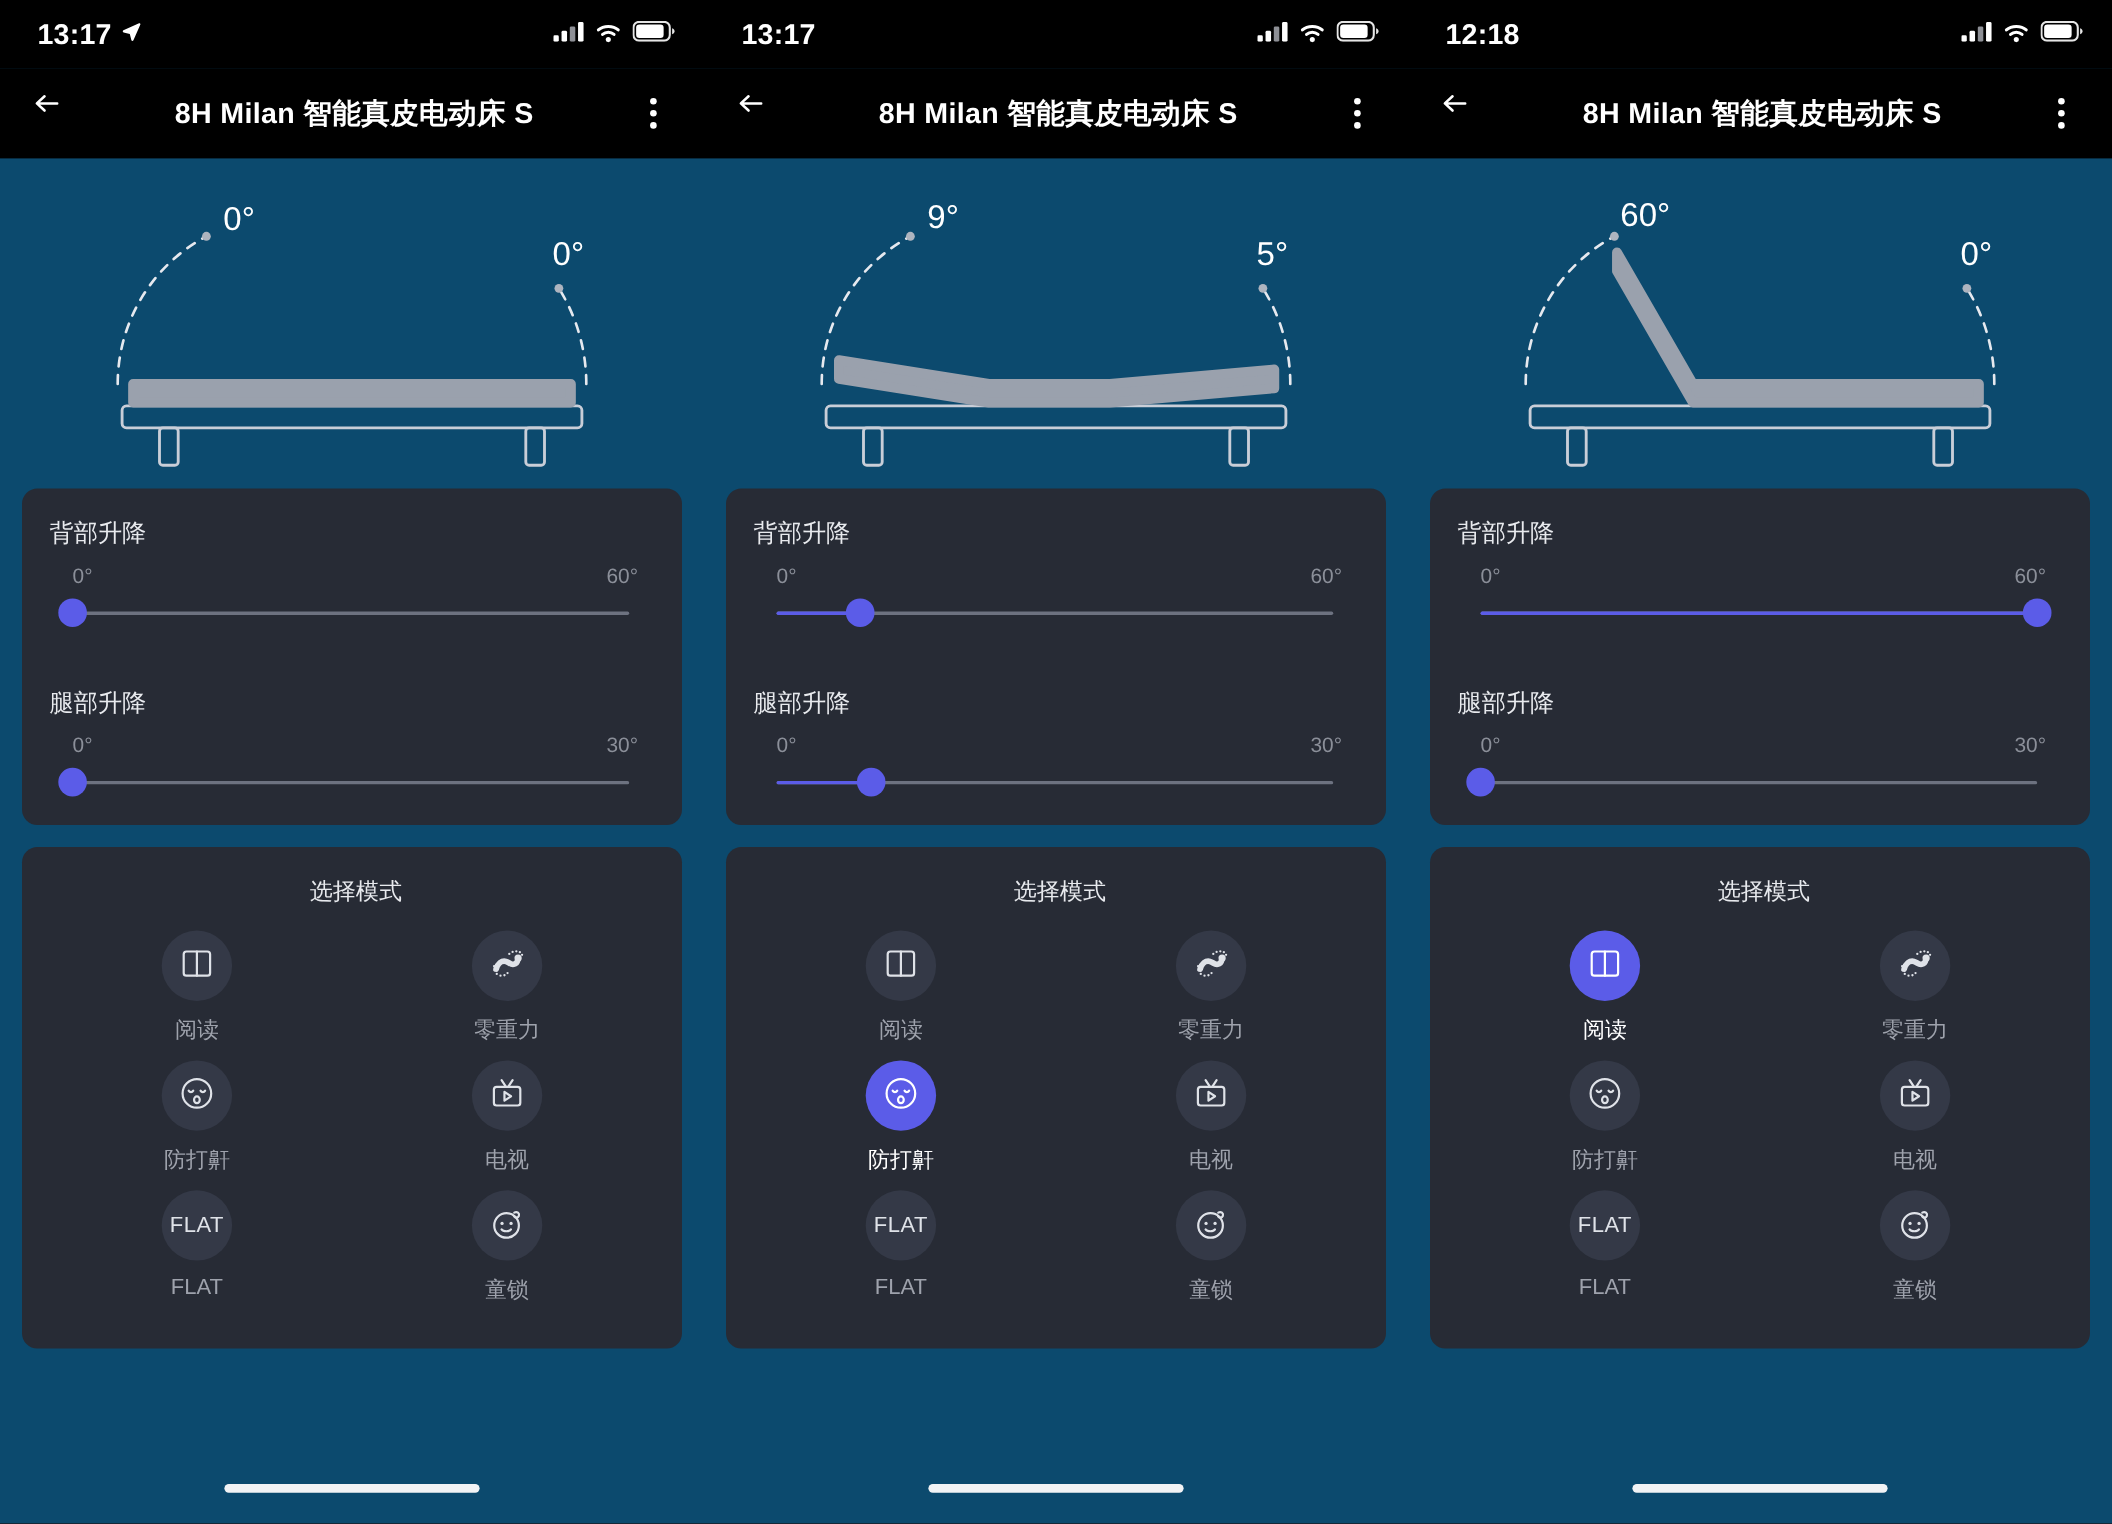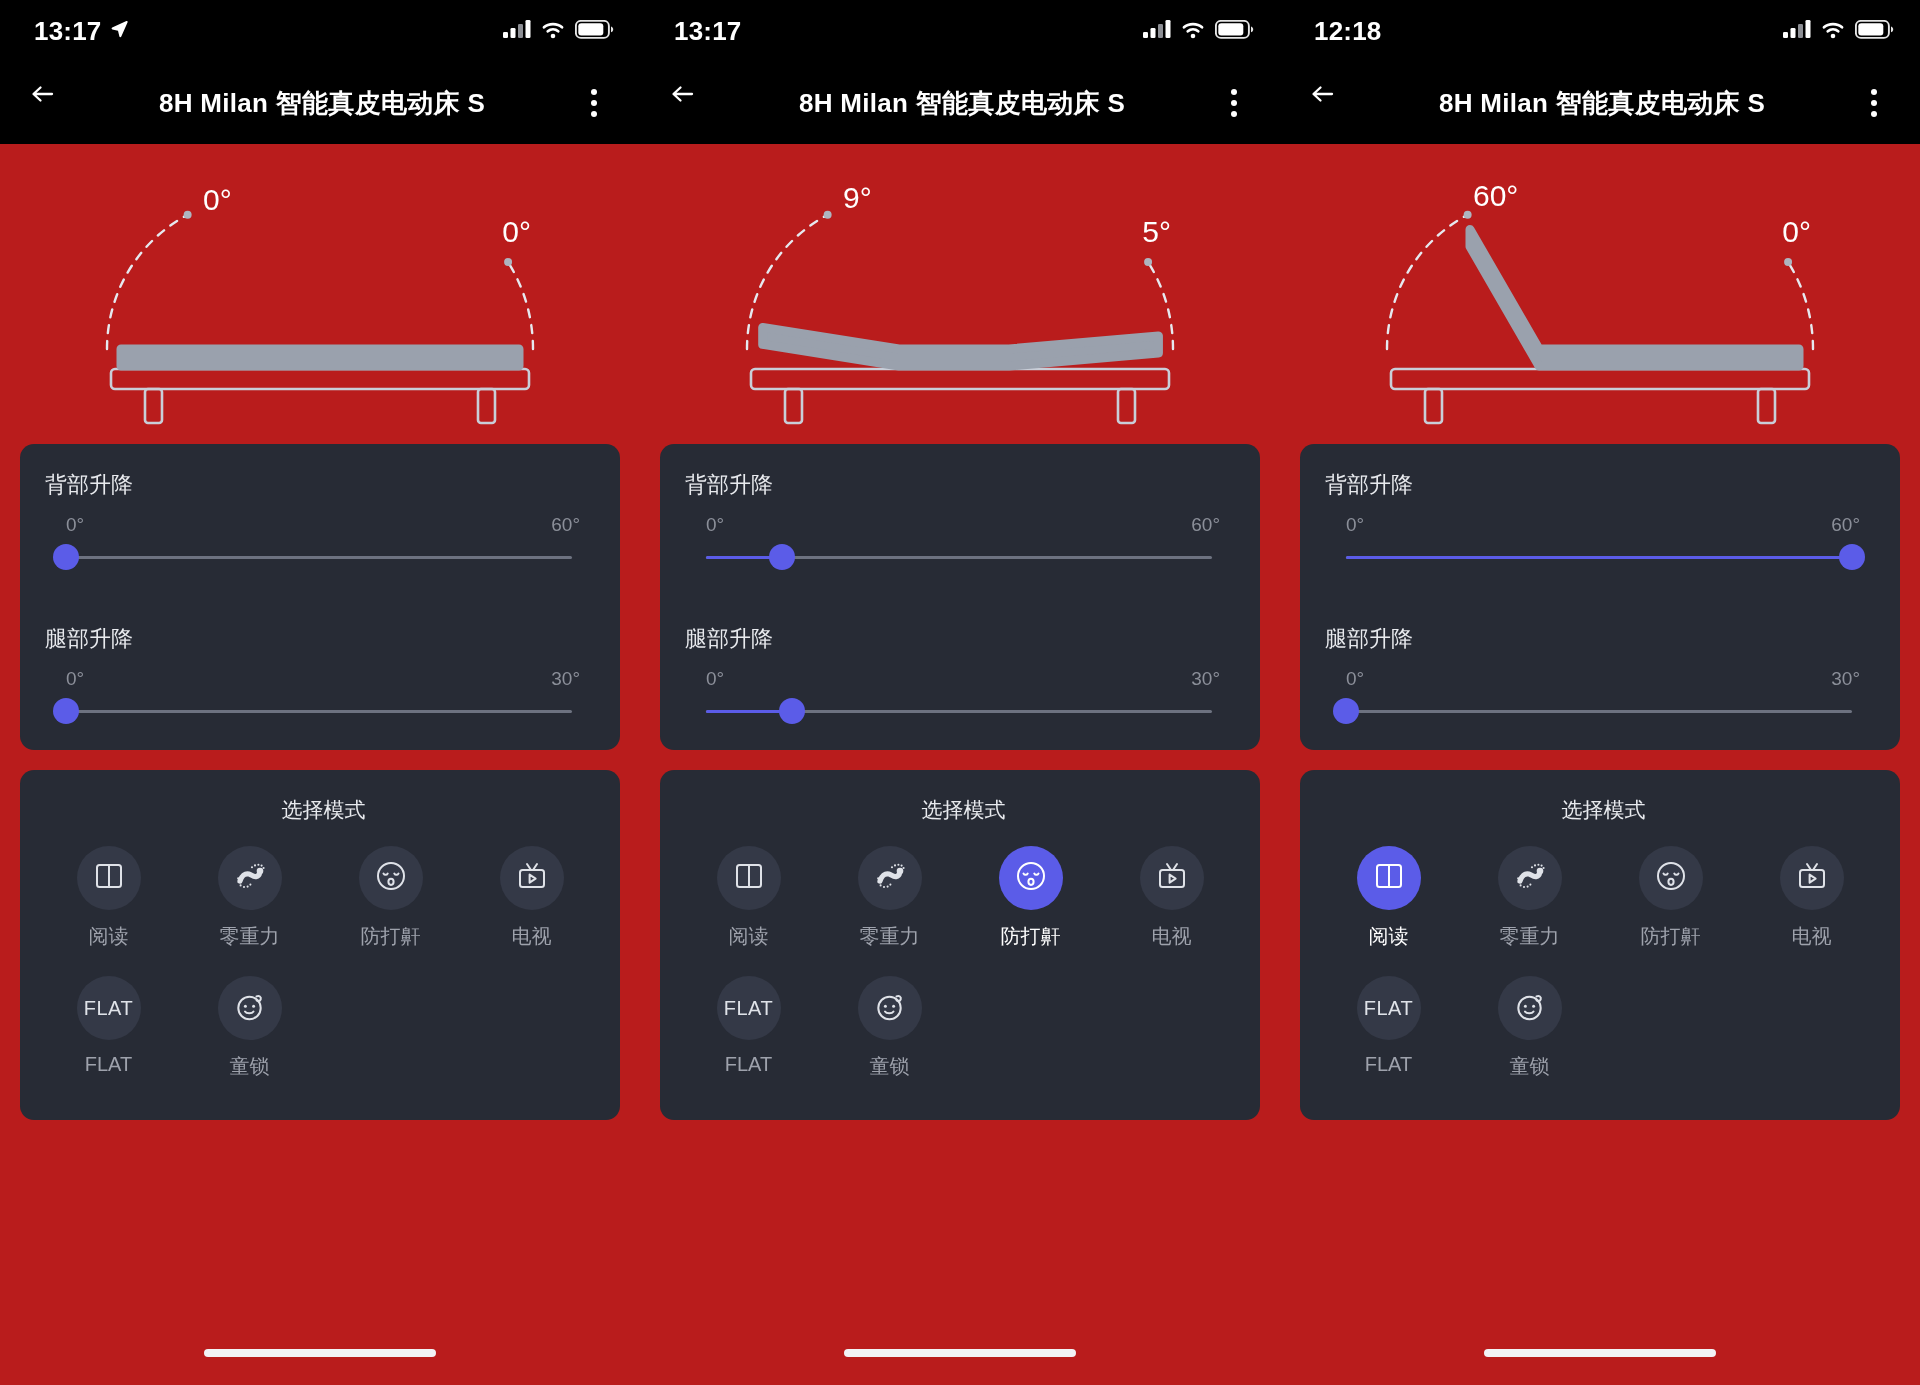--- a/index.html
+++ b/index.html
@@ -5,21 +5,21 @@
   * { box-sizing: border-box; margin: 0; padding: 0; }
   html, body {
     width: 1920px; height: 1385px;
     background: #1b1e26;
     font-family: "Liberation Sans", "DejaVu Sans", sans-serif;
     overflow: hidden;
   }
   .screens { display: flex; width: 1920px; height: 1385px; }
   .screen {
     width: 640px; height: 1385px;
-    background: #b91c1c;
+    background: #0c4a6e;
     display: flex; flex-direction: column;
     position: relative;
   }
 
   
   .statusbar {
     height: 62px; background: #000;
     display: flex; align-items: center;
     padding: 0 26px 0 34px;
     flex-shrink: 0;
@@ -85,22 +85,22 @@
   }
   .knob {
     position: absolute; width: 26px; height: 26px; border-radius: 50%;
     background: #5b5ce8; transform: translateX(-13px);
   }
 
   
   .modes-card { padding: 26px 18px 34px 18px; text-align: center; }
   .modes-title { color: #e8eaee; font-size: 21px; margin-left: 7px; margin-bottom: 16px; }
   .modes-grid {
-    display: grid; grid-template-columns: repeat(4, 1fr);
-    row-gap: 14px;
+    display: grid; grid-template-columns: repeat(2, 1fr);
+    row-gap: 2px;
   }
   .mode {
     display: flex; flex-direction: column; align-items: center;
     cursor: pointer; padding: 6px 0;
   }
   .mode-circle {
     width: 64px; height: 64px; border-radius: 50%;
     background: #343947;
     display: flex; align-items: center; justify-content: center;
     color: #dfe2e8;

